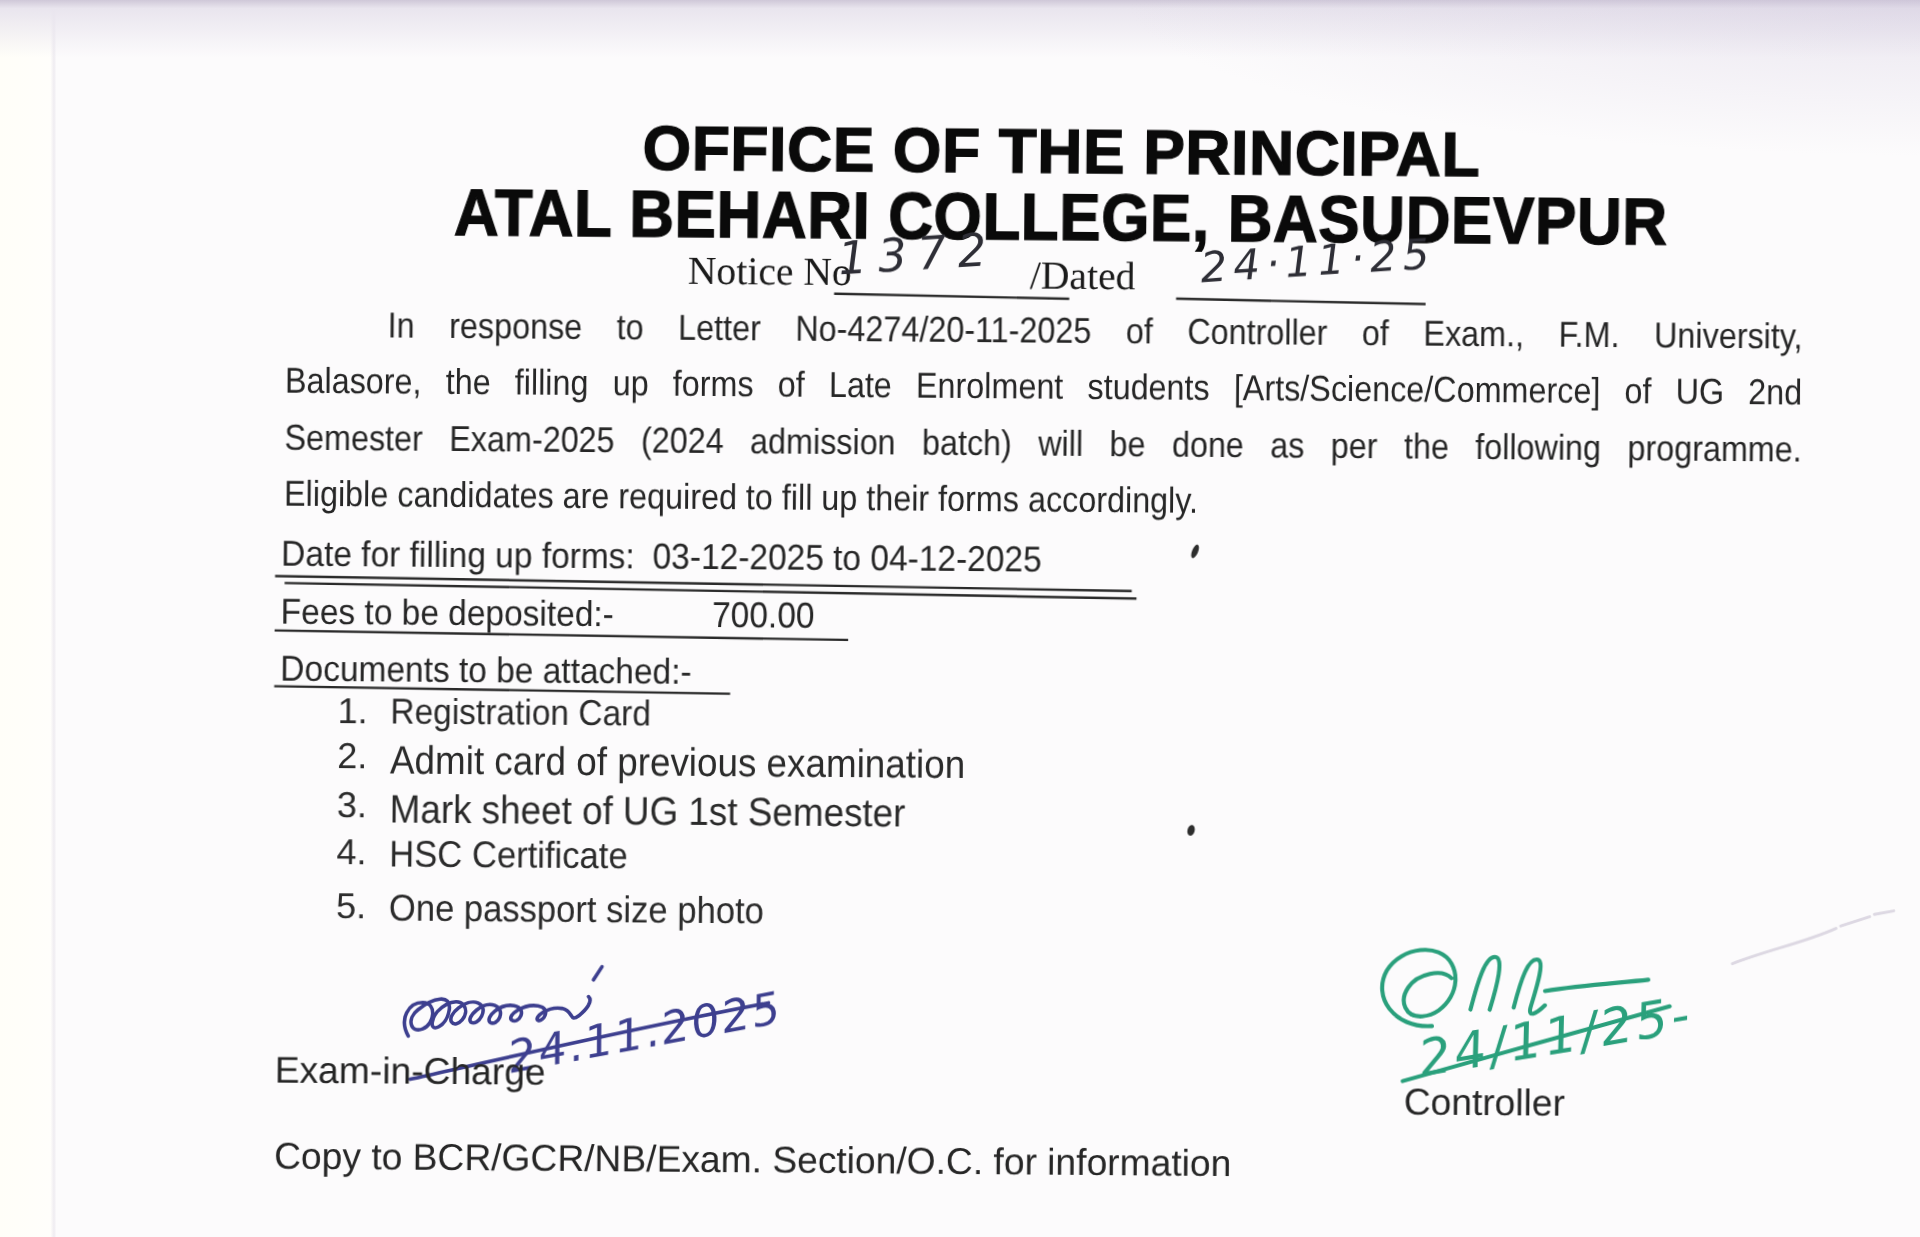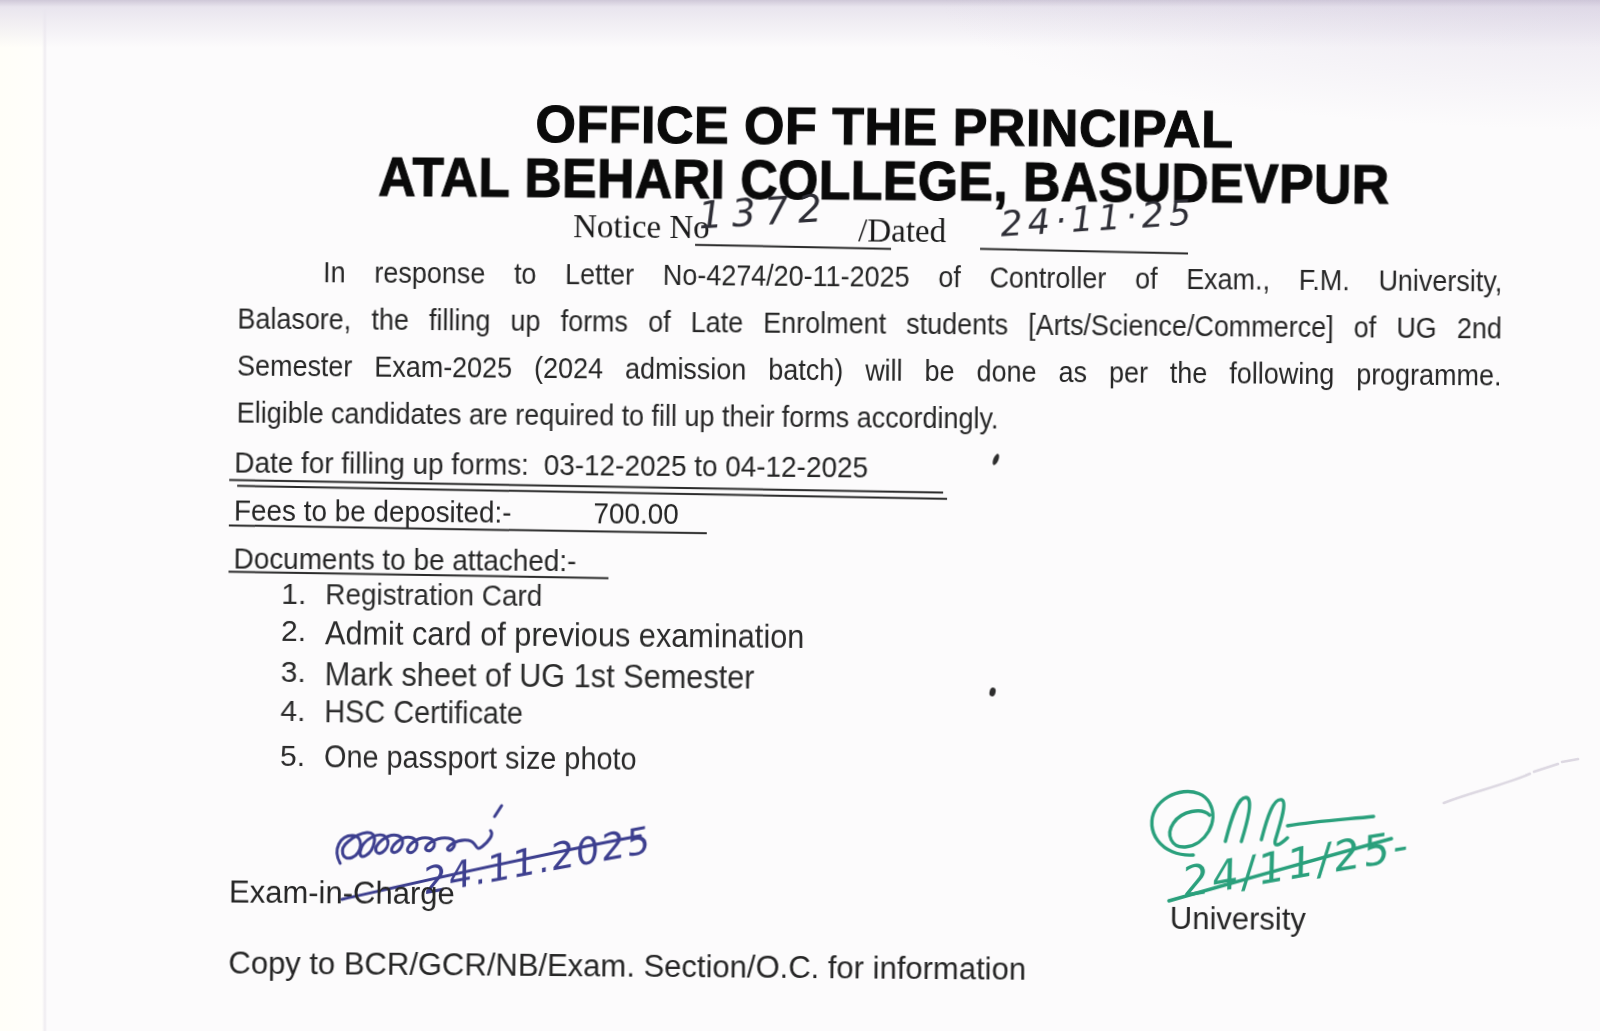--- a/index.html
+++ b/index.html
@@ -110,21 +110,21 @@
 
     <svg class="abs" style="left:1128px;top:770px;" width="300" height="160" viewBox="0 0 300 160">
       <g fill="none" stroke-width="3.4" stroke-linecap="round" stroke="#2aa07c">
         <path d="M72,82 C40,84 22,58 34,36 C46,16 78,12 88,30 C98,48 84,72 64,74 C50,75 44,62 52,50 C60,38 80,34 88,42"></path>
         <path d="M104,68 C110,44 116,24 124,24 C132,24 126,48 120,68 M140,66 C146,42 152,24 160,26 C166,28 158,52 154,66 C152,74 158,72 166,64"></path>
         <path d="M166,52 C196,47 226,45 252,42"></path>
         <path d="M48,128 C120,107 200,84 270,64"></path>
       </g>
       <text x="64" y="124" font-size="42" letter-spacing="3" transform="rotate(-10 64 124)" fill="#2aa07c">24/11/25-</text>
     </svg>
-    <div class="abs txt" style="left:1177px;top:898px;">University</div>
+    <div class="abs txt" style="left:1177px;top:898px;">Controller</div>
 
     <div class="abs txt" style="left:236px;top:950px;">Copy to BCR/GCR/NB/Exam. Section/O.C. for information</div>
 
     <div class="abs speck" style="left:997px;top:452px;width:5px;height:12px;transform:rotate(22deg);"></div>
     <div class="abs speck" style="left:995px;top:686px;width:6px;height:9px;transform:rotate(14deg);"></div>
     <svg class="abs" style="left:1440px;top:742px;opacity:.55;" width="160" height="70" viewBox="0 0 160 70">
       <path d="M10,56 C40,44 70,38 96,26 M100,24 l24,-8 M128,14 l16,-3" fill="none" stroke="#c3bccd" stroke-width="2.5" stroke-linecap="round"></path>
     </svg>
 
   </div>

